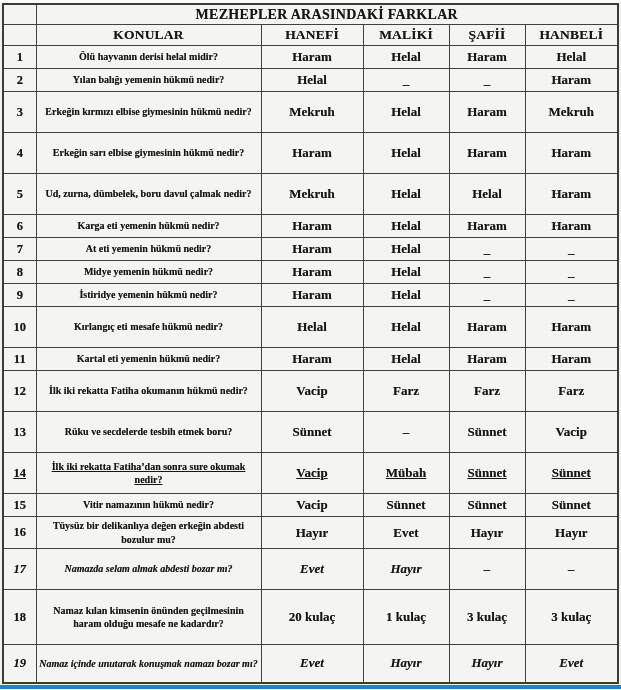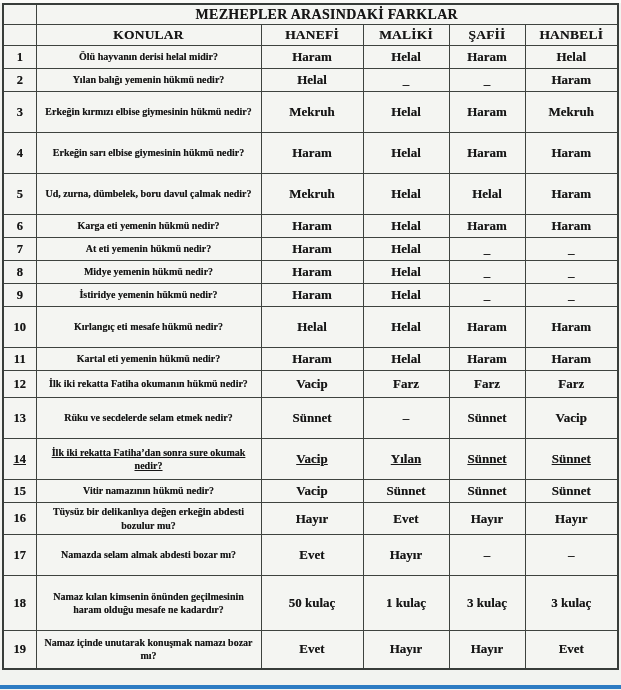--- a/index.html
+++ b/index.html
@@ -181,77 +181,77 @@
         <td class="value-cell">Haram</td>
       </tr>
       <tr style="height: 23px;">
         <td class="num-cell">11</td>
         <td class="topic-cell">Kartal eti yemenin hükmü nedir?</td>
         <td class="value-cell">Haram</td>
         <td class="value-cell">Helal</td>
         <td class="value-cell">Haram</td>
         <td class="value-cell">Haram</td>
       </tr>
-      <tr style="height: 27px;">
+      <tr style="height: 41px;">
         <td class="num-cell">12</td>
         <td class="topic-cell">İlk iki rekatta Fatiha okumanın hükmü nedir?</td>
         <td class="value-cell">Vacip</td>
         <td class="value-cell">Farz</td>
         <td class="value-cell">Farz</td>
         <td class="value-cell">Farz</td>
       </tr>
       <tr style="height: 41px;">
         <td class="num-cell">13</td>
-        <td class="topic-cell">Rüku ve secdelerde selam etmek nedir?</td>
+        <td class="topic-cell">Rüku ve secdelerde tesbih etmek boru?</td>
         <td class="value-cell">Sünnet</td>
         <td class="value-cell">–</td>
         <td class="value-cell">Sünnet</td>
         <td class="value-cell">Vacip</td>
       </tr>
       <tr style="height: 41px; text-decoration: underline;">
         <td class="num-cell">14</td>
         <td class="topic-cell">İlk iki rekatta Fatiha’dan sonra sure okumak nedir?</td>
         <td class="value-cell">Vacip</td>
-        <td class="value-cell">Yılan</td>
+        <td class="value-cell">Mübah</td>
         <td class="value-cell">Sünnet</td>
         <td class="value-cell">Sünnet</td>
       </tr>
       <tr style="height: 23px;">
         <td class="num-cell">15</td>
         <td class="topic-cell">Vitir namazının hükmü nedir?</td>
         <td class="value-cell">Vacip</td>
         <td class="value-cell">Sünnet</td>
         <td class="value-cell">Sünnet</td>
         <td class="value-cell">Sünnet</td>
       </tr>
       <tr style="height: 32px;">
         <td class="num-cell">16</td>
         <td class="topic-cell">Tüysüz bir delikanlıya değen erkeğin abdesti bozulur mu?</td>
         <td class="value-cell">Hayır</td>
         <td class="value-cell">Evet</td>
         <td class="value-cell">Hayır</td>
         <td class="value-cell">Hayır</td>
       </tr>
-      <tr style="height: 41px;">
+      <tr style="height: 41px; font-style: italic;">
         <td class="num-cell">17</td>
         <td class="topic-cell">Namazda selam almak abdesti bozar mı?</td>
         <td class="value-cell">Evet</td>
         <td class="value-cell">Hayır</td>
         <td class="value-cell">–</td>
         <td class="value-cell">–</td>
       </tr>
       <tr style="height: 55px;">
         <td class="num-cell">18</td>
         <td class="topic-cell">Namaz kılan kimsenin önünden geçilmesinin haram olduğu mesafe ne kadardır?</td>
-        <td class="value-cell">50 kulaç</td>
+        <td class="value-cell">20 kulaç</td>
         <td class="value-cell">1 kulaç</td>
         <td class="value-cell">3 kulaç</td>
         <td class="value-cell">3 kulaç</td>
       </tr>
-      <tr style="height: 38px;">
+      <tr style="height: 38px; font-style: italic;">
         <td class="num-cell">19</td>
         <td class="topic-cell">Namaz içinde unutarak konuşmak namazı bozar mı?</td>
         <td class="value-cell">Evet</td>
         <td class="value-cell">Hayır</td>
         <td class="value-cell">Hayır</td>
         <td class="value-cell">Evet</td>
       </tr>
     </tbody>
 </table>
 

